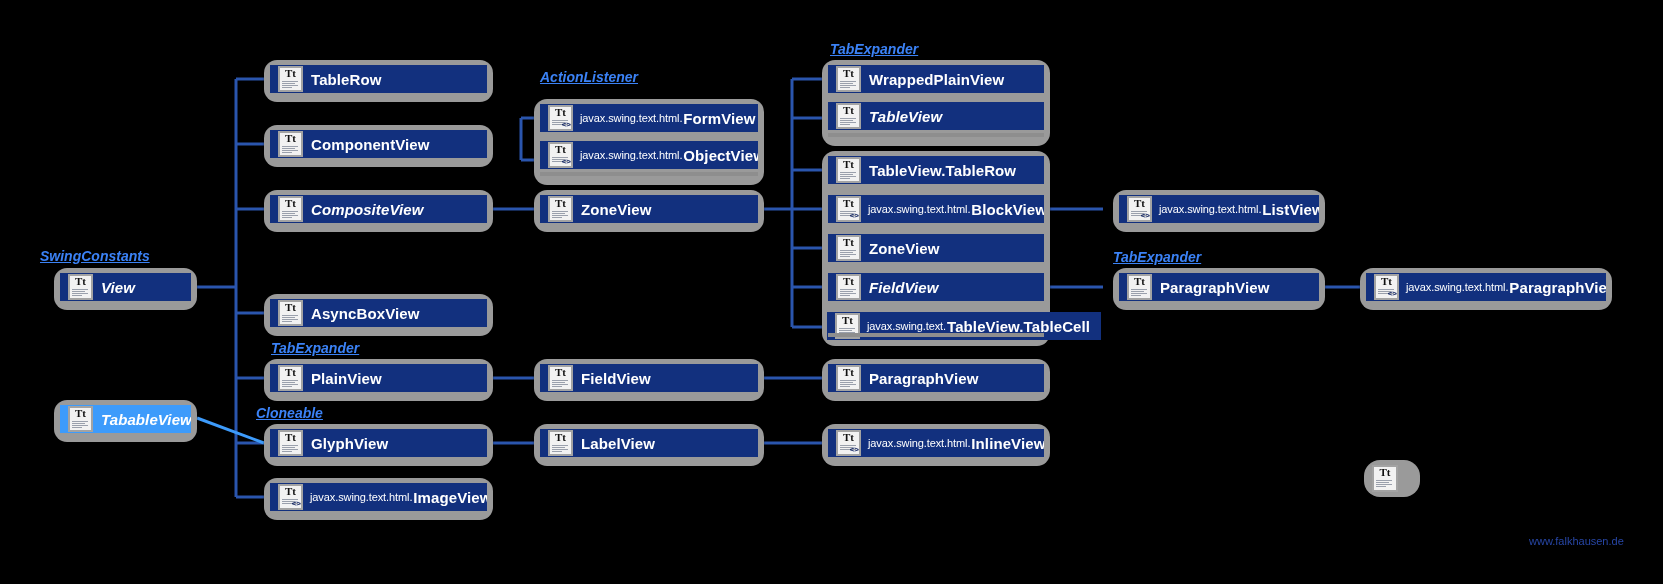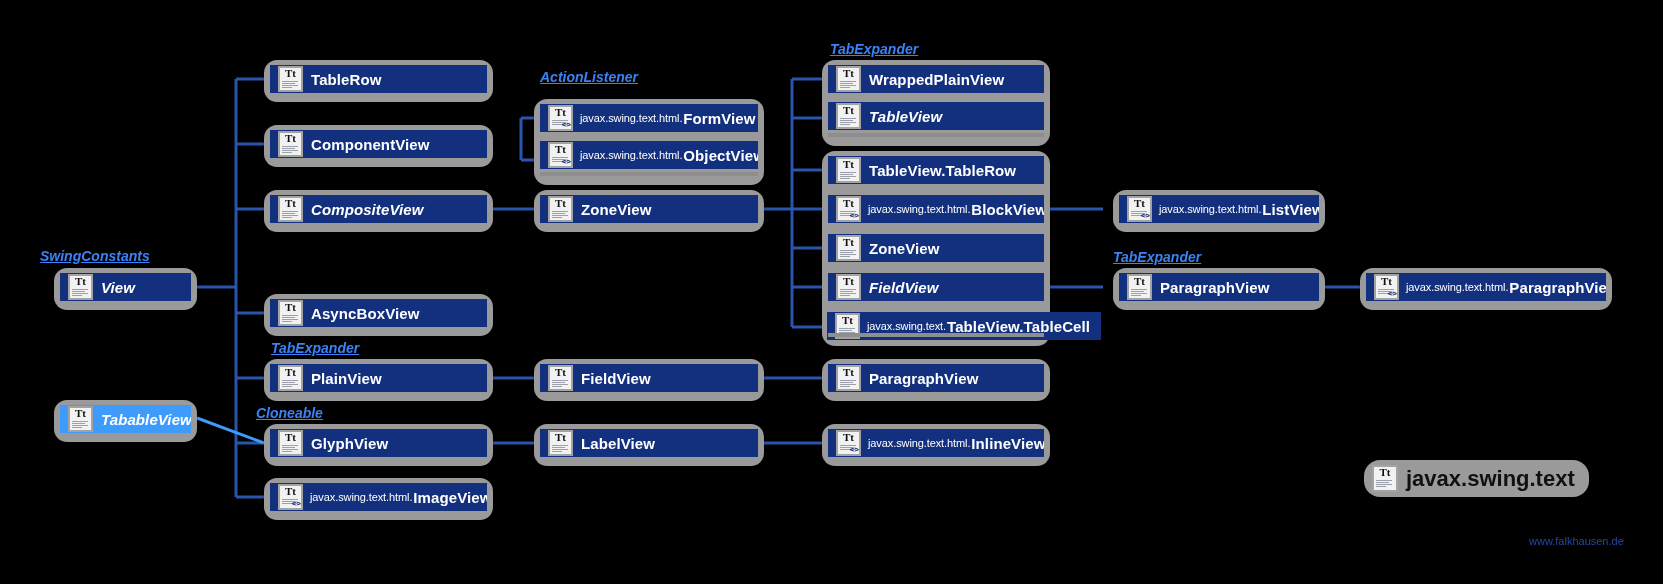--- a/index.html
+++ b/index.html
@@ -525,17 +525,16 @@
   </div>
 
   <div class="pkgstamp" style="left:1364px;top:460px;">
     <span class="icon">
         <span class="tt">Tt</span>
         <span class="ln a"></span>
         <span class="ln b"></span>
         <span class="ln c"></span>
         <span class="ln d"></span>
       </span>
-    <span class="label">javax.swing.text</span>
   </div>
 
   <div class="watermark" style="left:1529px;top:535px;">www.falkhausen.de</div>
 </div>
 
 </body></html>

